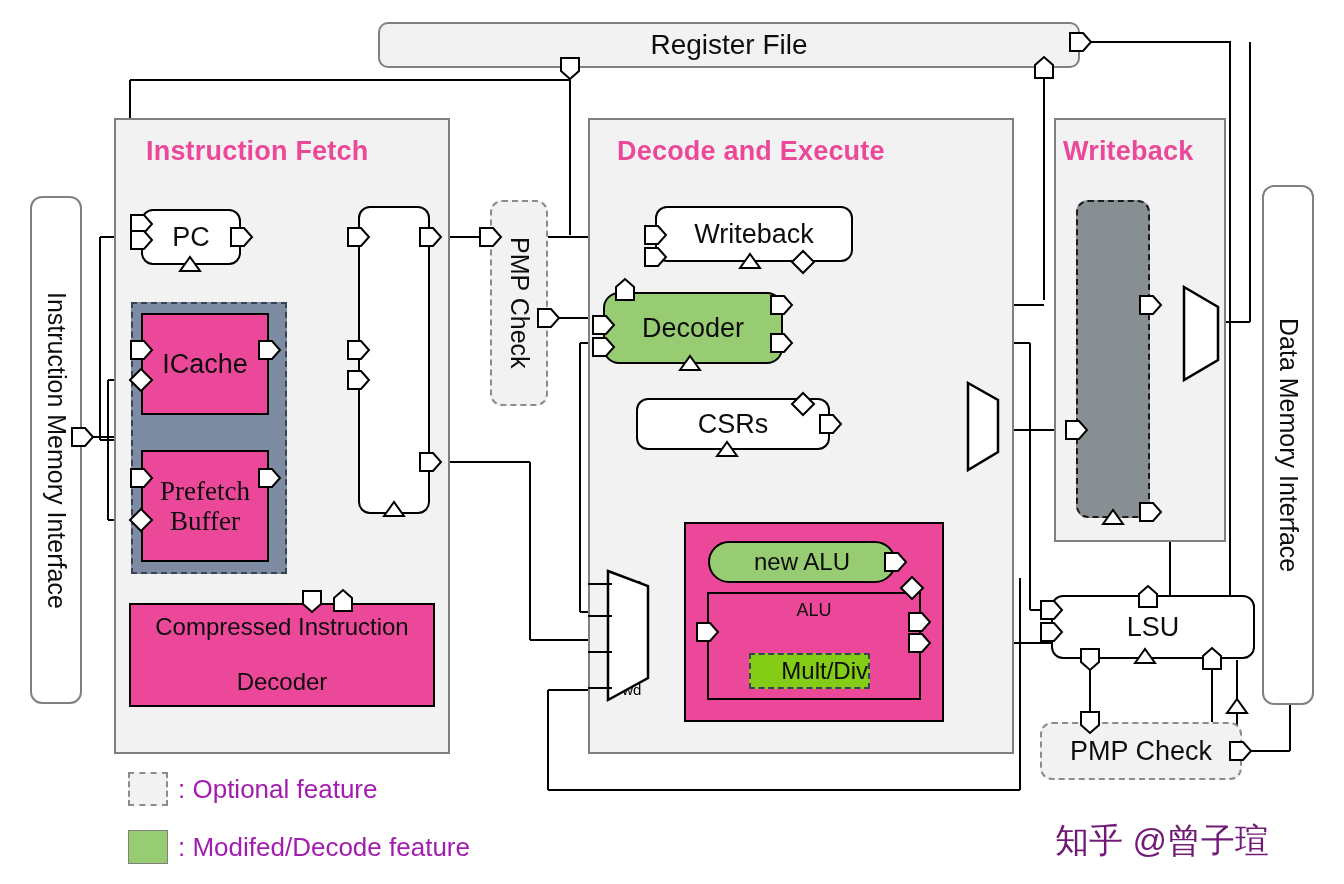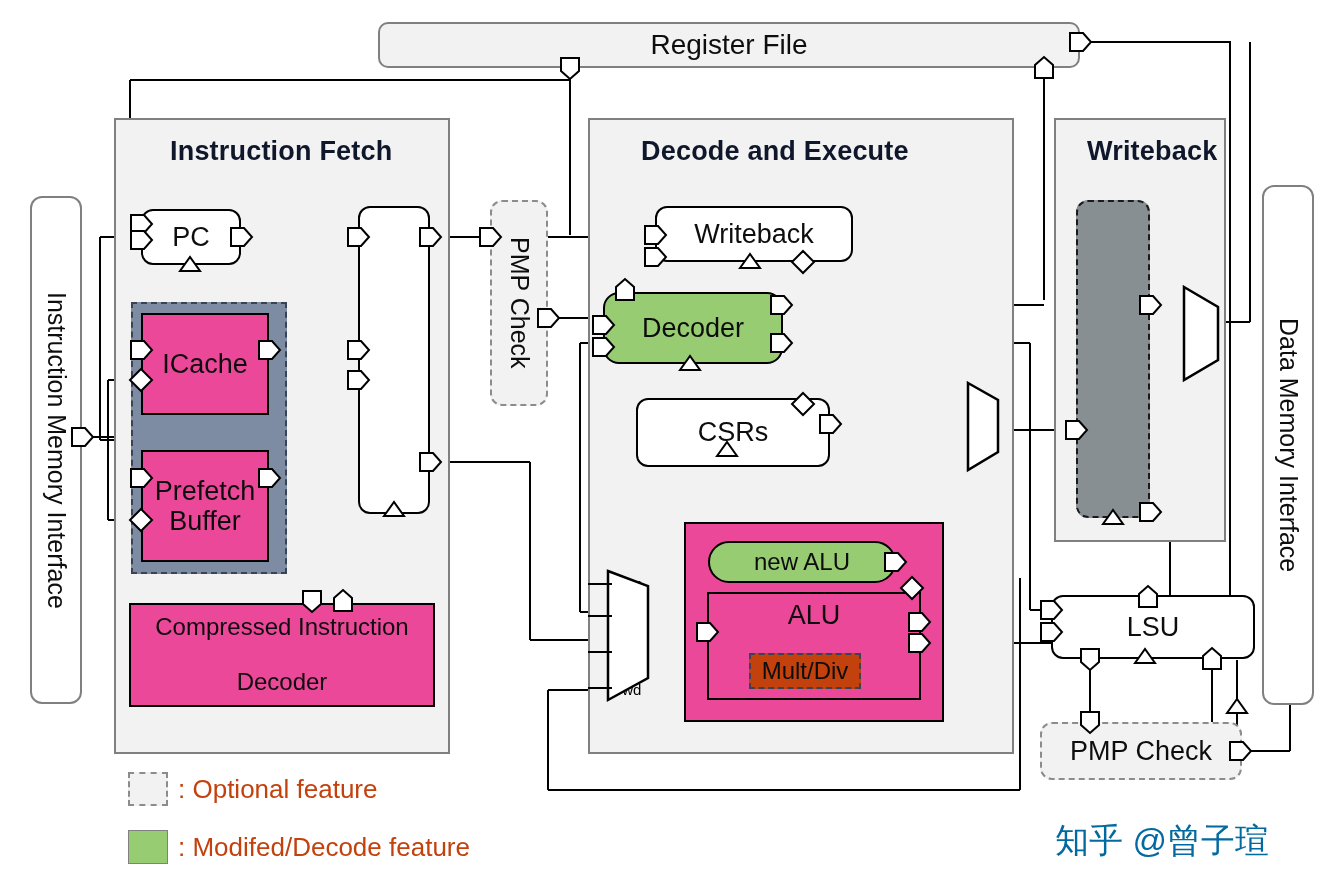--- a/index.html
+++ b/index.html
@@ -37,23 +37,22 @@
     color: #0d0d0d;
   }
   
   .group {
     background: #f2f2f2;
     border: 2px solid #808080;
   }
   .group-title {
     position: absolute;
     font-weight: bold;
-    color: #0f172a;
+    color: #ec4899;
     letter-spacing: 0.2px;
-    margin-left: 24px;
   }
   
   .unit {
     background: #ffffff;
     border: 2.5px solid #000000;
     border-radius: 12px;
   }
   .unit-sq {
     background: #ec4899;
     border: 2.5px solid #000000;
@@ -107,24 +106,24 @@
     white-space: nowrap;
   }
   .legend-swatch {
     width: 40px;
     height: 34px;
     box-sizing: border-box;
     flex: 0 0 auto;
   }
   .legend-swatch.opt { background: #f2f2f2; border: 2px dashed #8c8c8c; }
   .legend-swatch.mod { background: #97cc72; border: 1.5px solid #808080; }
-  .legend-text { font-size: 26px; color: #c2410c; }
+  .legend-text { font-size: 26px; color: #a21caf; }
   .watermark {
     position: absolute;
-    color: #0369a1;
+    color: #701a75;
     font-size: 34px;
     white-space: nowrap;
     user-select: none;
   }
   .mux-label {
     position: absolute;
     font-size: 15px;
     color: #000;
   }
 </style>
@@ -248,21 +247,21 @@
   <div class="box unit" style="left:141px; top:209px; width:100px; height:56px; font-size:27px;">
     <span>PC</span>
   </div>
 
   <div class="box bluegray-dash" style="left:131px; top:302px; width:156px; height:272px;"></div>
 
   <div class="box unit-sq" style="left:141px; top:313px; width:128px; height:102px; font-size:27px;">
     <span>ICache</span>
   </div>
 
-  <div class="box unit-sq" style="left:141px; top:450px; width:128px; height:112px; font-size:27px; flex-direction:column; justify-content:center;">
+  <div class="box unit-sq" style="left:141px; top:450px; width:128px; height:112px; font-size:27px; flex-direction:column; justify-content:center;font-family:Liberation Serif, serif;">
     <span class="lbl">Prefetch</span>
     <span class="lbl">Buffer</span>
   </div>
 
   <div class="box unit-sq" style="left:129px; top:603px; width:306px; height:104px; font-size:24px; flex-direction:column; justify-content:center;gap:28px;">
     <span class="lbl">Compressed Instruction</span>
     <span class="lbl">Decoder</span>
   </div>
 
   <div class="box unit" style="left:358px; top:206px; width:72px; height:308px;">
@@ -277,35 +276,35 @@
   <div class="group-title" style="left:617px; top:136px; font-size:27px;">Decode and Execute</div>
 
   <div class="box unit" style="left:655px; top:206px; width:198px; height:56px; font-size:27px;">
     <span>Writeback</span>
   </div>
 
   <div class="box modified" style="left:603px; top:292px; width:180px; height:72px; font-size:27px;">
     <span>Decoder</span>
   </div>
 
-  <div class="box unit" style="left:636px; top:398px; width:194px; height:69px; font-size:27px;">
+  <div class="box unit" style="left:636px; top:398px; width:194px; height:52px; font-size:27px;">
     <span>CSRs</span>
   </div>
 
   <div class="box unit-sq" style="left:684px; top:522px; width:260px; height:200px;"></div>
 
   <div class="box modified" style="left:708px; top:541px; width:188px; height:42px; font-size:24px; border-radius:21px;">
     <span>new ALU</span>
   </div>
 
-  <div class="box unit-sq" style="left:707px; top:592px; width:214px; height:108px; font-size:27px; align-items:flex-start; padding-top:6px;">
+  <div class="box unit-sq" style="left:707px; top:592px; width:214px; height:108px; font-size:18px; align-items:flex-start; padding-top:6px;">
     <span>ALU</span>
   </div>
 
-  <div class="box optional-sq" style="left:749px; top:653px; width:112px; height:36px; font-size:24px; background:#c2410c; border:2px dashed #3a4354;">
+  <div class="box optional-sq" style="left:749px; top:653px; width:121px; height:36px; font-size:24px; background:#84cc16; border:2px dashed #3a4354;justify-content:flex-end;">
     <span>Mult/Div</span>
   </div>
 
   <svg class="wires" viewBox="0 0 1344 884" xmlns="http://www.w3.org/2000/svg" style="z-index:3;">
     <polygon points="608,571 648,586 648,678 608,700" fill="#ffffff" stroke="#000000" stroke-width="2.5"></polygon>
     <line class="w" x1="588" y1="584" x2="612" y2="584"></line>
     <line class="w" x1="588" y1="616" x2="612" y2="616"></line>
     <line class="w" x1="588" y1="652" x2="612" y2="652"></line>
     <line class="w" x1="588" y1="688" x2="612" y2="688"></line>
 

